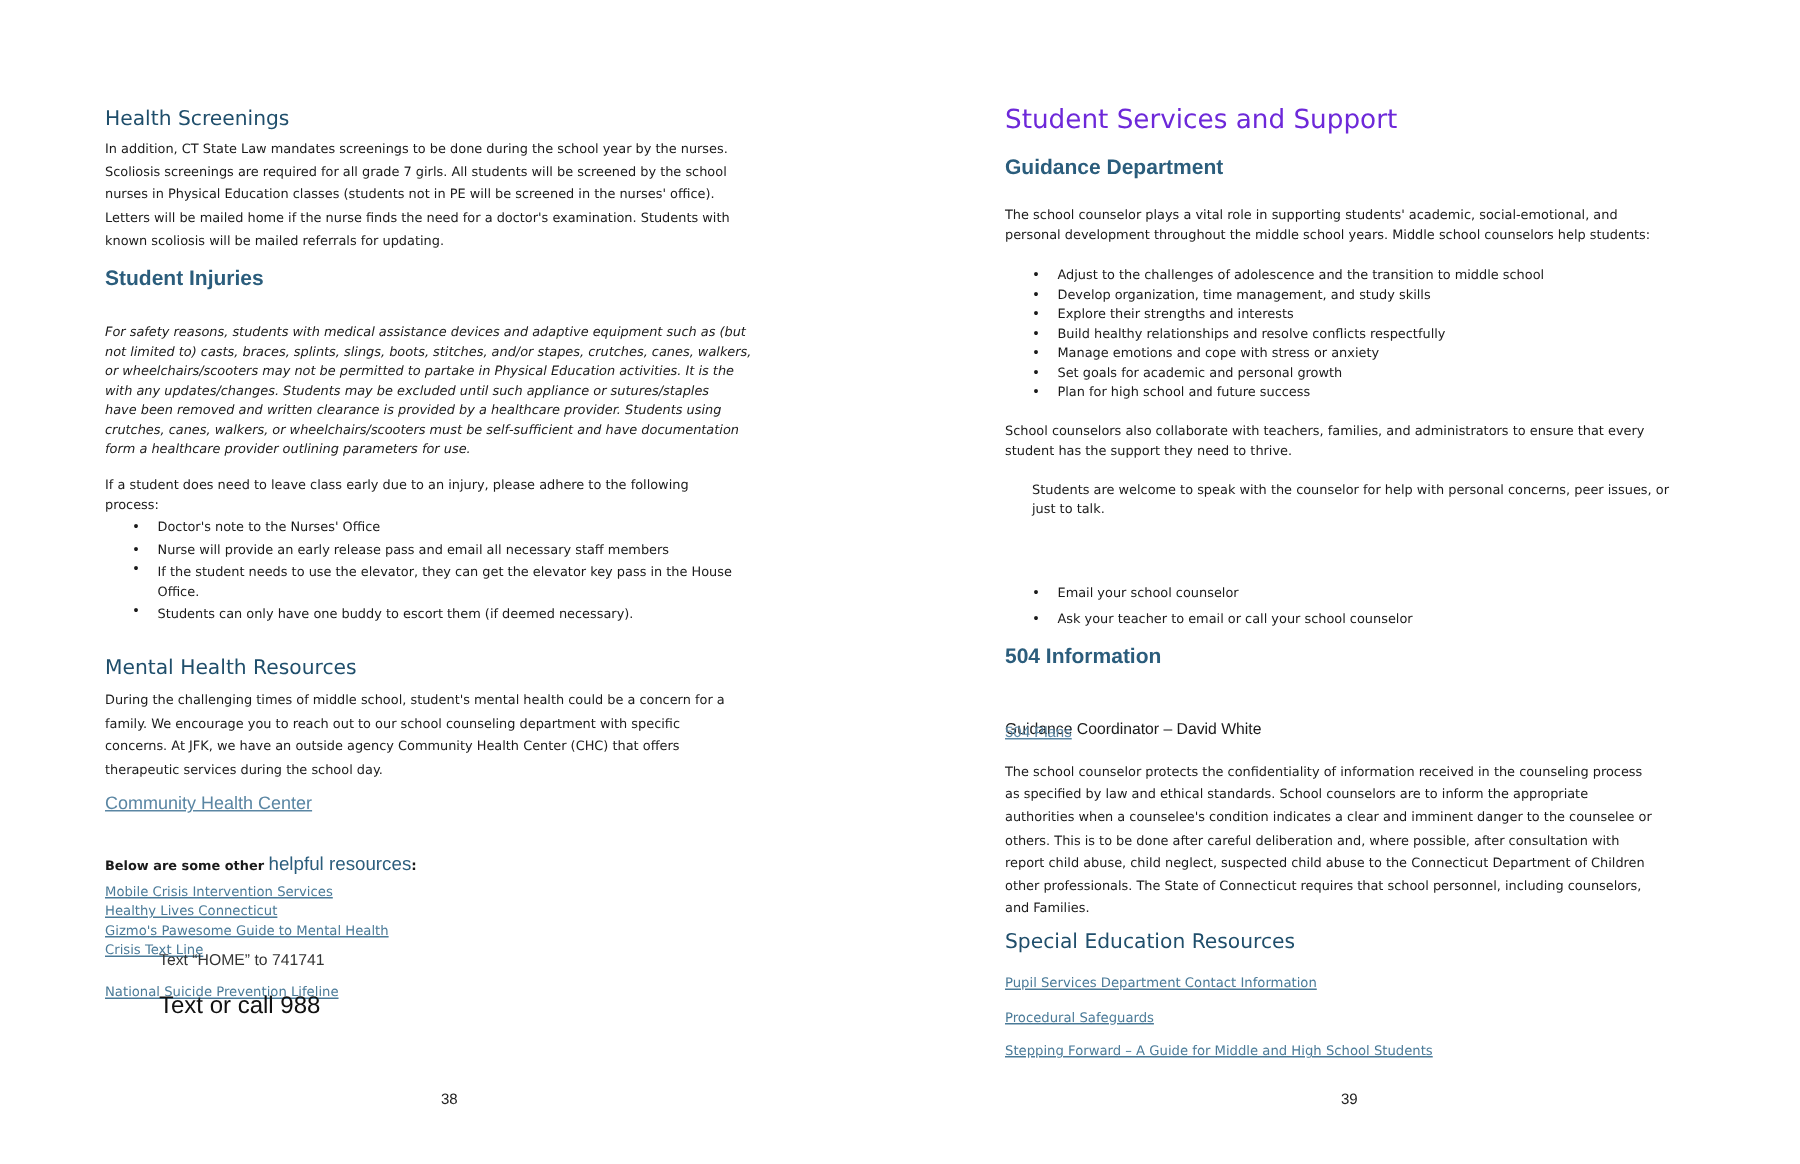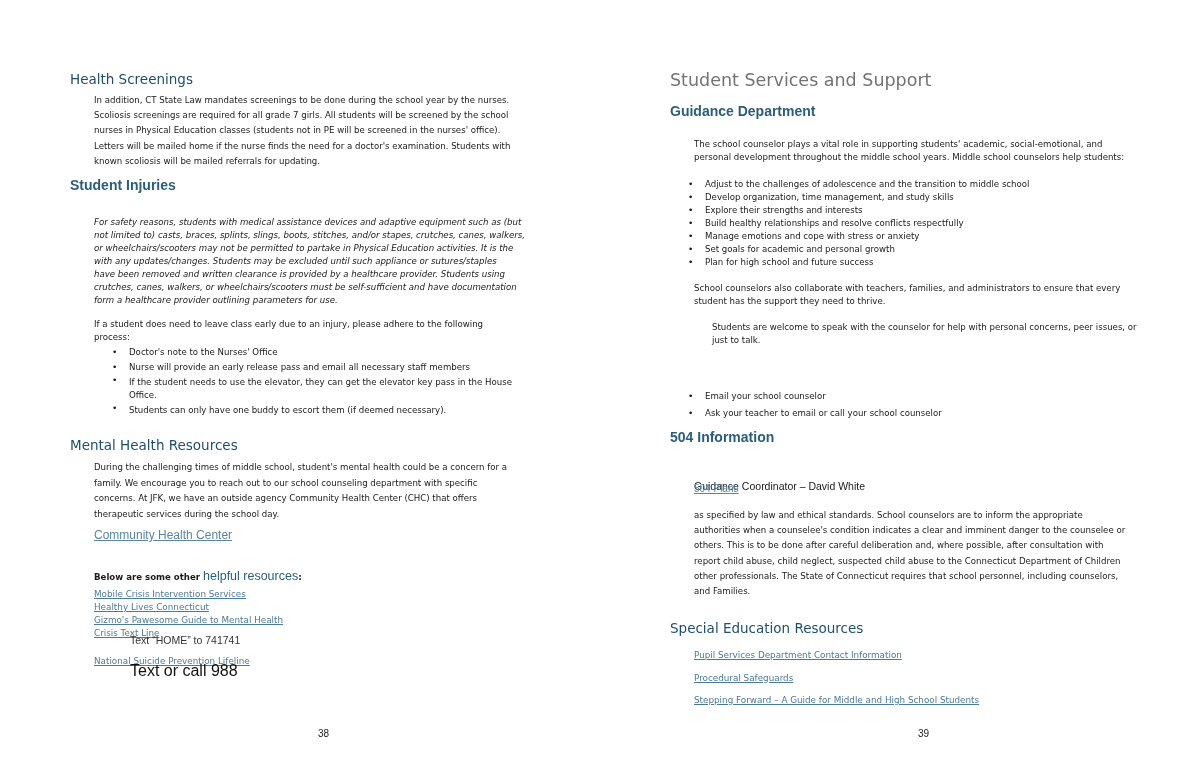--- a/index.html
+++ b/index.html
@@ -3,23 +3,23 @@
 <meta charset="utf-8">
 <style>
   html, body { margin: 0; padding: 0; }
   body {
     width: 1200px; height: 776px; background: #ffffff; position: relative; overflow: hidden;
     font-family: "DejaVu Sans", sans-serif; color: #1a1a1a;
   }
   .page { position: absolute; top: 0; height: 776px; }
   .page-left { left: 0; width: 600px; }
   .page-right { left: 600px; width: 600px; }
-  .abs { position: absolute; margin-left: 24px; }
+  .abs { position: absolute; }
   .h2 { color: #1f4e6b; font-size: 13.5px; font-weight: normal; margin: 0; white-space: nowrap; }
-  .h1 { color: #737373; font-size: 17.5px; font-weight: normal; margin: 0; white-space: nowrap; }
+  .h1 { color: #6d28d9; font-size: 17.5px; font-weight: normal; margin: 0; white-space: nowrap; }
   .h2-sans { color: #2b5d7c; font-size: 14px; font-family: "Liberation Sans", sans-serif; margin: 0; white-space: nowrap; }
   .p { font-size: 8.6px; line-height: 13px; margin: 0; color: #1a1a1a; }
   .p.wide { line-height: 13.2px; }
   .link { color: #4a7a98; text-decoration: underline; font-size: 8.8px; line-height: 13px; white-space: nowrap; cursor: pointer; }
   .link-sans { color: #5a86a3; text-decoration: underline; font-family: "Liberation Sans", sans-serif; font-size: 12px; cursor: pointer; white-space: nowrap; }
   ul.bul { list-style: none; margin: 0; padding: 0; }
   ul.bul li { position: relative; padding-left: 35px; font-size: 8.6px; line-height: 13px; }
   ul.bul li::before { content: "•"; position: absolute; left: 18px; top: 0; font-size: 9px; }
   .pagenum { font-family: "Liberation Sans", sans-serif; font-size: 10px; color: #222; }
   .sans { font-family: "Liberation Sans", sans-serif; }
@@ -119,20 +119,21 @@
   <ul class="bul abs" style="left:70px; top:388px; width:470px;">
     <li style="line-height:17px;">Email your school counselor</li>
     <li style="line-height:17px;">Ask your teacher to email or call your school counselor</li>
   </ul>
 
   <h2 class="h2-sans abs" style="left:70px; top:429px;">504 Information</h2>
   <div class="sans abs" style="left:70px; top:480px; font-size:10.5px; color:#1a1a1a; white-space:nowrap;text-align:right;">Guidance Coordinator – David White</div>
   <a class="link-sans abs" style="left:70px; top:483px; font-size:10px;">504 Plans</a>
 
   <div class="abs" style="left:70px; top:508px; width:480px;">
+    <div class="p" style="line-height:15.2px;">The school counselor protects the confidentiality of information received in the counseling process</div>
     <div class="p" style="line-height:15.2px;">as specified by law and ethical standards.  School counselors are to inform the appropriate</div>
     <div class="p" style="line-height:15.2px;">authorities when a counselee's condition indicates a clear and imminent danger to the counselee or</div>
     <div class="p" style="line-height:15.2px;">others.  This is to be done after careful deliberation and, where possible, after consultation with</div>
     <div class="p" style="line-height:15.2px;">report child abuse, child neglect, suspected child abuse to the Connecticut Department of Children</div>
     <div class="p" style="line-height:15.2px;">other professionals.  The State of Connecticut requires that school personnel, including counselors,</div>
     <div class="p" style="line-height:15.2px;">and Families.</div>
   </div>
 
   <h2 class="h2 abs" style="left:70px; top:620px;">Special Education Resources</h2>
   <div class="abs" style="left:70px; top:643px;">

